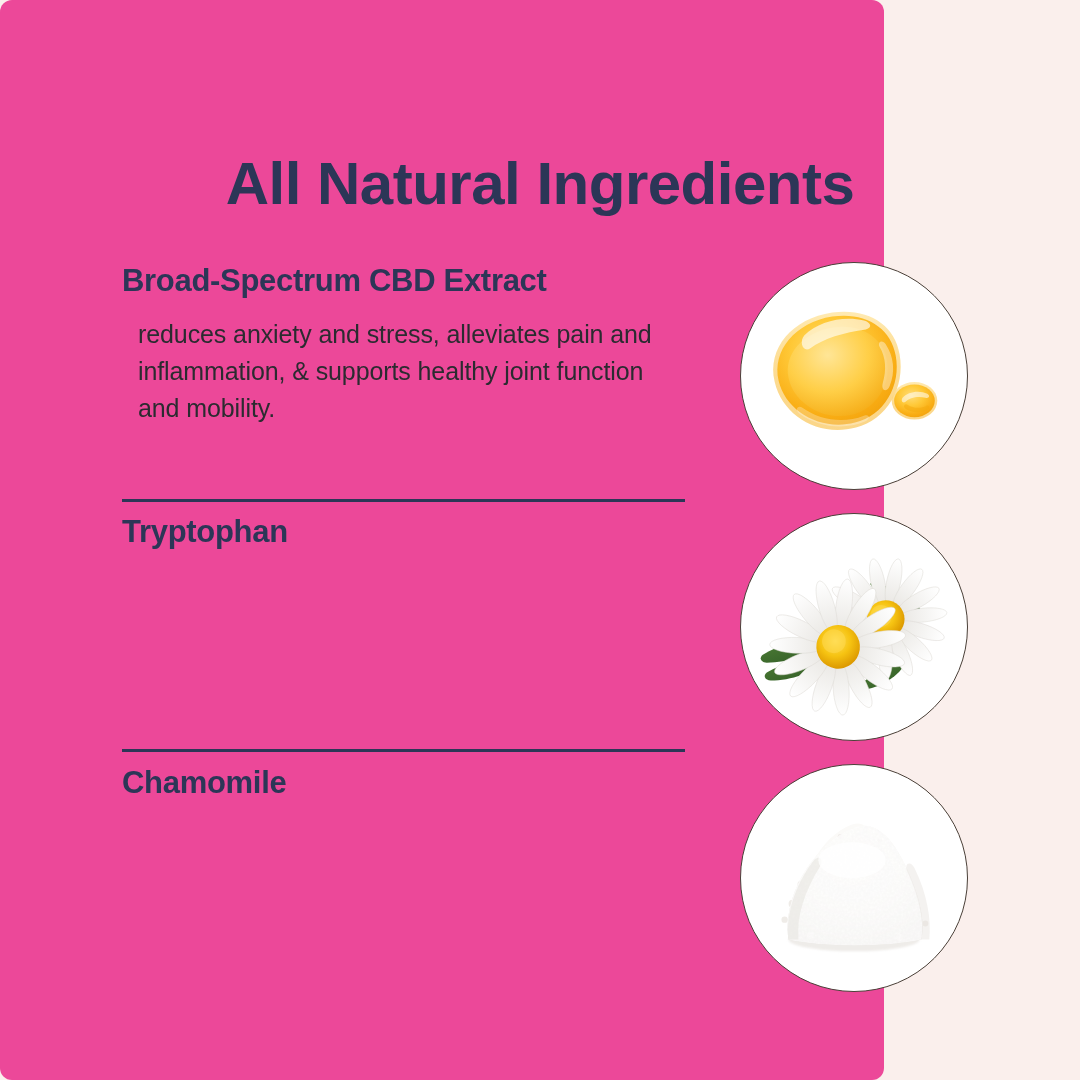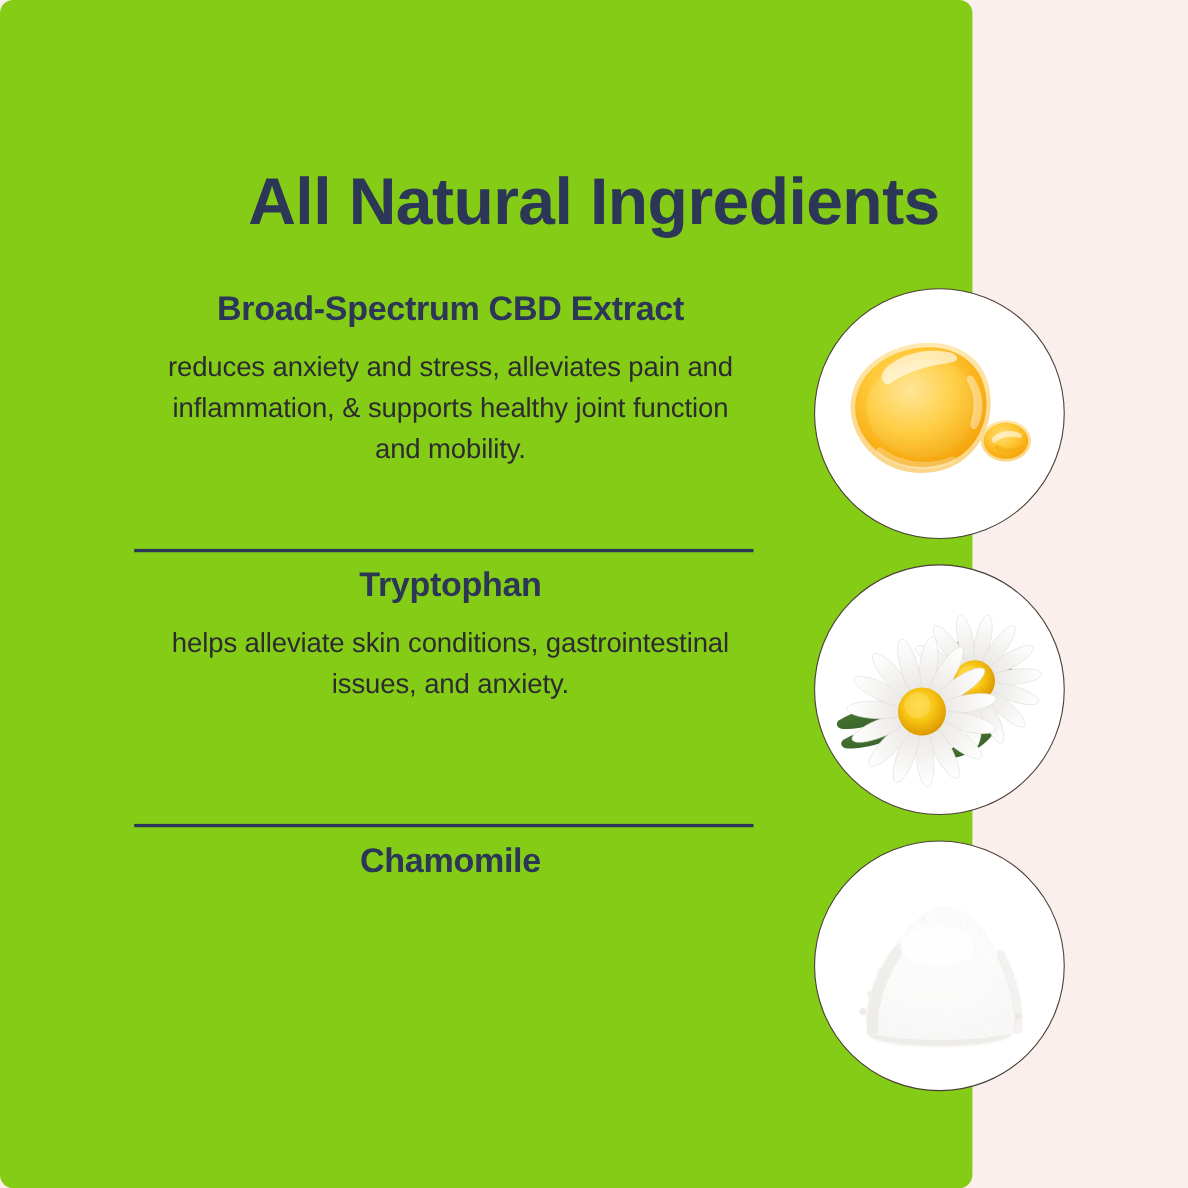--- a/index.html
+++ b/index.html
@@ -12,21 +12,21 @@
     background: #faefec;
     font-family: "Liberation Sans", sans-serif;
     overflow: hidden;
     position: relative;
   }
 
   .page {
     position: relative;
     width: 884px;
     height: 1080px;
-    background: #84cc16;
+    background: #ec4899;
     border-radius: 12px;
   }
 
   
   .page-title {
     position: absolute;
     top: 108px;
     left: 0;
     width: 1080px;
     text-align: center;
@@ -45,21 +45,20 @@
   }
   .row-1 { top: 262px; }
   .row-2 { top: 513px; }
   .row-3 { top: 764px; }
 
   .text-col {
     position: absolute;
     left: 122px;
     top: 0;
     width: 575px;
-    text-align: center;
   }
 
   .ing-name {
     font-size: 31px;
     line-height: 38px;
     font-weight: bold;
     color: #2c3657;
     letter-spacing: -0.3px;
     margin: 0 0 6px 0;
   }
@@ -174,21 +173,20 @@
                  C181 152 172 151 166 147 C163 145 165 141 168 143 Z" fill="#f4a90f" opacity="0.55"></path>
       </svg>
     </div>
   </div>
 
   <div class="divider divider-1"></div>
 
   <div class="row row-2">
     <div class="text-col">
       <p class="ing-name">Tryptophan</p>
-      <p class="ing-desc">helps alleviate skin conditions, gastrointestinal issues, and anxiety.</p>
     </div>
   </div>
 
   <div class="circle circle-2">
     <div class="circle-inner">
       <svg class="daisy-svg" viewBox="0 0 228 228" xmlns="http://www.w3.org/2000/svg">
         <defs>
           <radialGradient id="centerGrad" cx="42%" cy="38%" r="62%">
             <stop offset="0%" stop-color="#ffdf57"></stop>
             <stop offset="55%" stop-color="#f6c312"></stop>

